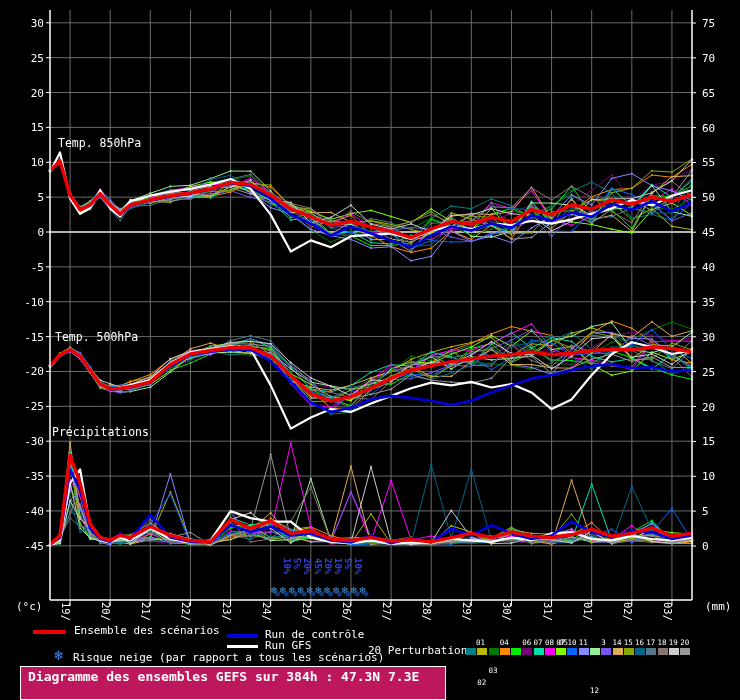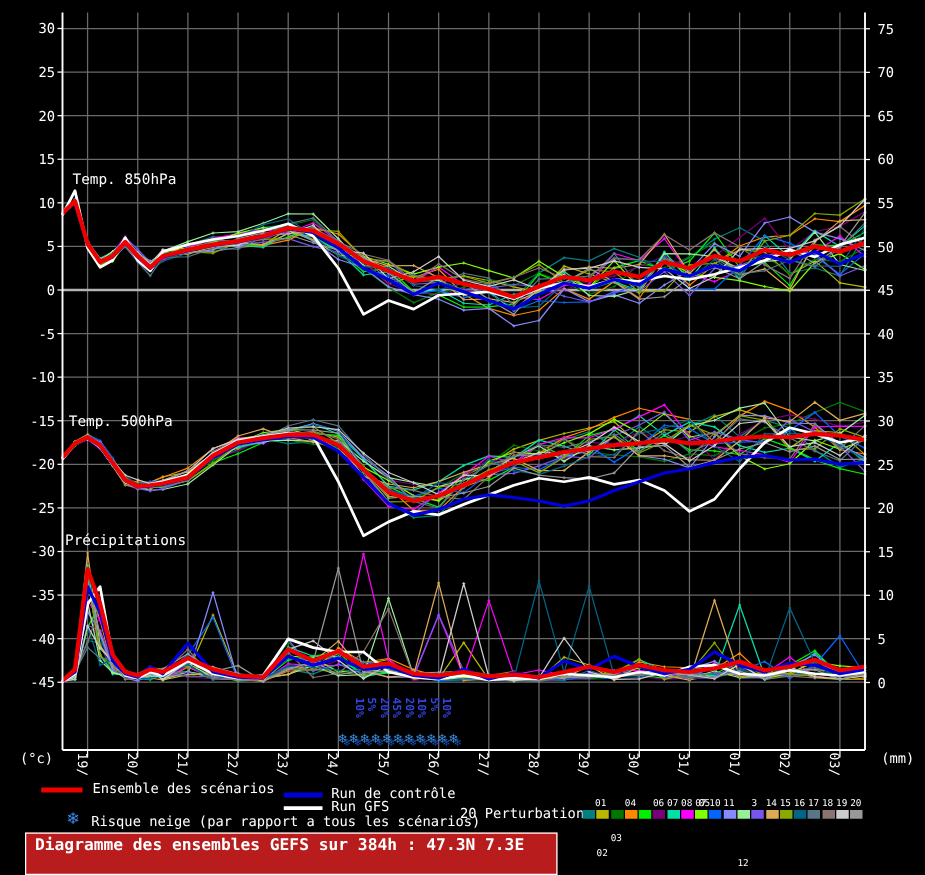--- a/index.html
+++ b/index.html
@@ -6,21 +6,21 @@
   .screen{position:relative;width:740px;height:700px;background:#000;overflow:hidden;
           font-family:"DejaVu Sans Mono",monospace;color:#fff;}
   .abs{position:absolute;}
   svg text{font-family:"DejaVu Sans Mono",monospace;}
   .lg{font-size:11px;white-space:nowrap;}
   .bar{position:absolute;}
   .swnum{position:absolute;font-size:7.5px;color:#fff;}
   .sw{position:absolute;width:10px;height:7px;}
   .snowico{font-family:"DejaVu Sans",sans-serif;font-size:13px;color:#3d87e8;}
   .footer-box{position:absolute;left:20px;top:666px;width:424px;height:32px;
-              border:1px solid #fff;background:#b91c1c;}
+              border:1px solid #fff;background:#be185d;}
   .fb1{position:absolute;left:7px;top:2px;font-size:13px;font-weight:bold;white-space:nowrap;}
   .fb2{position:absolute;left:7px;top:17px;font-size:11.5px;white-space:nowrap;}
   .cr1{position:absolute;left:452px;top:668px;font-size:11.5px;white-space:nowrap;}
   .cr2{position:absolute;left:452px;top:684px;font-size:13px;font-weight:bold;white-space:nowrap;}
 </style>
 </head>
 <body>
 
 <div class="screen">
 

